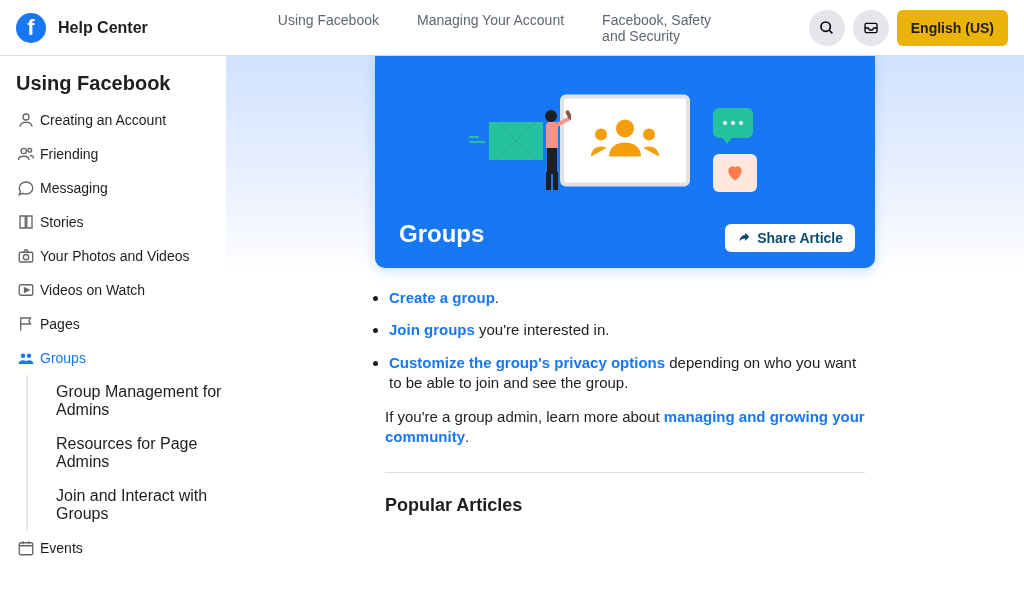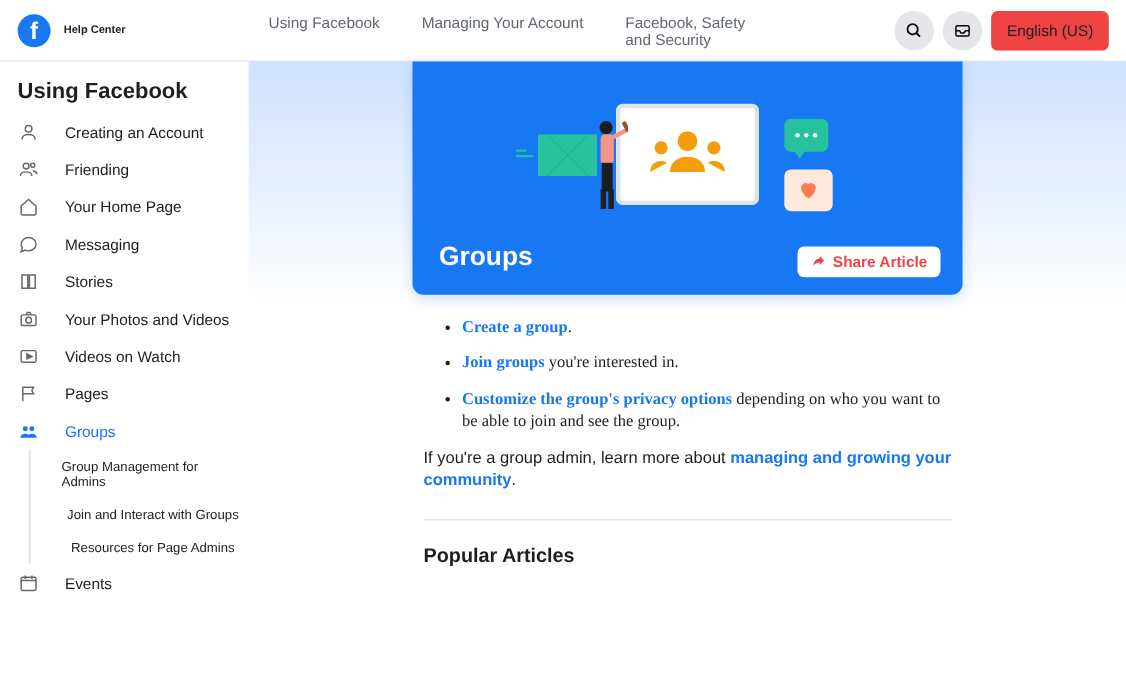--- a/index.html
+++ b/index.html
@@ -1,41 +1,41 @@
 <!DOCTYPE html>
 <html><head>
 <meta charset="utf-8">
 <style>
 * { margin: 0; padding: 0; box-sizing: border-box; }
 body { font-family: Helvetica, Arial, sans-serif; font-size: 15px; color: #1c1e21; background: #fff; }
 .header { height: 56px; border-bottom: 1px solid #dadde1; display: flex; align-items: center; padding: 0 16px; position: relative; }
 .logo { width: 30px; height: 30px; background: #1877f2; border-radius: 50%; display: flex; align-items: center; justify-content: center; color: #fff; font-weight: bold; font-size: 22px; margin-right: 12px; }
-.hc-title { font-size: 10px; font-weight: 600; color: #1c1e21; }
+.hc-title { font-size: 16px; font-weight: 600; color: #1c1e21; }
 .top-nav { display: flex; gap: 38px; margin-left: 130px; }
 .top-nav-item { font-size: 14px; color: #606770; cursor: pointer; }
 .header-right { margin-left: auto; display: flex; align-items: center; gap: 8px; }
 .icon-btn { width: 36px; height: 36px; border-radius: 50%; background: #e4e6eb; display: flex; align-items: center; justify-content: center; cursor: pointer; color: #050505; }
-.lang-btn { height: 36px; padding: 0 14px; border-radius: 6px; background: #ef4444; display: flex; align-items: center; font-size: 14px; font-weight: 400; cursor: pointer; }
+.lang-btn { height: 36px; padding: 0 14px; border-radius: 6px; background: #eab308; display: flex; align-items: center; font-size: 14px; font-weight: 700; cursor: pointer; }
 .container { display: flex; }
 .sidebar { width: 226px; padding: 16px 0 16px 12px; }
 .sidebar-title { font-size: 20px; font-weight: 700; padding: 0 0 8px 4px; }
-.sb-item { display: flex; align-items: center; gap: 23px; padding: 7px 4px; font-size: 14px; color: #1c1e21; cursor: pointer; border-radius: 6px; }
+.sb-item { display: flex; align-items: center; gap: 4px; padding: 7px 4px; font-size: 14px; color: #1c1e21; cursor: pointer; border-radius: 6px; }
 .sb-item.active { color: #1877f2; }
 .sb-icon { width: 20px; height: 20px; display: flex; align-items: center; justify-content: center; color: #65676b; flex-shrink: 0; }
 .sb-item.active .sb-icon { color: #1877f2; }
 .sb-sub { padding-left: 24px; border-left: 2px solid #e4e6eb; margin-left: 14px; }
-.sb-sub .sb-item { padding: 8px 4px; font-size: 12px; justify-content: center; }
+.sb-sub .sb-item { padding: 8px 4px; font-size: 16px; }
 .main { flex: 1; padding: 0 0 40px 0; display:flex; flex-direction:column; align-items:center; background: linear-gradient(to bottom, #cfe2ff 0%, #eff4ff 150px, #fff 220px); }
 .hero { width: 500px; background: #1877f2; border-radius: 0 0 10px 10px; padding: 24px 24px 20px 24px; position: relative; margin-bottom:20px; box-shadow: 0 4px 12px rgba(24,119,242,0.2); }
 .hero-illus { height: 130px; display:flex; align-items:center; justify-content:center; position:relative; margin-bottom:10px;}
 .hero-title { color: #fff; font-size: 24px; font-weight: 700; }
-.share-btn { position: absolute; right: 20px; bottom: 16px; background: #fff; color: #ef4444; font-size: 14px; font-weight: 600; padding: 6px 12px; border-radius: 6px; display: flex; align-items: center; gap: 6px; cursor: pointer; }
+.share-btn { position: absolute; right: 20px; bottom: 16px; background: #fff; color: #0c4a6e; font-size: 14px; font-weight: 600; padding: 6px 12px; border-radius: 6px; display: flex; align-items: center; gap: 6px; cursor: pointer; }
 .content { width: 480px; font-size: 15px; line-height: 1.35; color:#1c1e21; }
 .content p { margin-bottom: 14px; }
-.content ul { margin: 0 0 14px 35px; font-family: Liberation Serif, serif; }
+.content ul { margin: 0 0 14px 4px; }
 .content li { margin-bottom: 12px; }
 .link { color: #1877f2; font-weight: 600; cursor: pointer; }
 .divider { border-top: 1px solid #dadde1; margin: 24px 0 20px 0; }
 .section-title { font-size: 18px; font-weight: 700; margin-bottom: 14px; }
 svg { display:block; }
 
 .il-card{position:absolute;width:130px;height:92px;background:#fff;border:4px solid #dfe3e8;border-radius:6px;left:50%;top:50%;transform:translate(-50%,-55%);display:flex;align-items:center;justify-content:center;}
 .il-person{position:absolute;left:138px;top:28px;width:30px;height:80px;}
 .il-env{position:absolute;left:90px;top:42px;width:54px;height:38px;background:#26c29f;clip-path: polygon(0 0, 100% 0, 100% 100%, 0 100%);}
 .il-env::after{content:"";position:absolute;left:0;top:0;width:100%;height:100%;background:linear-gradient(135deg,transparent 49%,rgba(0,0,0,0.12) 50%,transparent 51%),linear-gradient(-135deg,transparent 49%,rgba(0,0,0,0.12) 50%,transparent 51%);}
@@ -98,28 +98,20 @@
           <svg width="18" height="18" viewBox="0 0 24 24" fill="none" stroke="currentColor" stroke-width="1.8">
             <circle cx="9" cy="8" r="3.5"></circle>
             <path d="M2 20c0-3.5 3-5 7-5s7 1.5 7 5"></path>
             <circle cx="17" cy="7" r="2.5"></circle>
             <path d="M22 18c0-2.5-2-4-5-4"></path>
           </svg>
         </span>
         <span>Friending</span>
       </div>
 
-    <div class="sb-item">
-        <span class="sb-icon">
-          <svg width="18" height="18" viewBox="0 0 24 24" fill="none" stroke="currentColor" stroke-width="1.8">
-            <path d="M3 11l9-8 9 8v9a2 2 0 0 1-2 2H5a2 2 0 0 1-2-2z"></path>
-          </svg>
-        </span>
-        <span>Your Home Page</span>
-      </div>
 
     <div class="sb-item">
         <span class="sb-icon">
           <svg width="18" height="18" viewBox="0 0 24 24" fill="none" stroke="currentColor" stroke-width="1.8">
             <path d="M21 12c0 4.4-4 8-9 8-1.5 0-2.9-.3-4.1-.9L3 21l1.5-4.3C3.6 15.3 3 13.7 3 12c0-4.4 4-8 9-8s9 3.6 9 8z"></path>
           </svg>
         </span>
         <span>Messaging</span>
       </div>
 
@@ -171,24 +163,24 @@
           </svg>
         </span>
         <span>Groups</span>
       </div>
 
     <div class="sb-sub">
       <div class="sb-item">
           <span>Group Management for Admins</span>
         </div>
       <div class="sb-item">
+          <span>Resources for Page Admins</span>
+        </div>
+      <div class="sb-item">
           <span>Join and Interact with Groups</span>
-        </div>
-      <div class="sb-item">
-          <span>Resources for Page Admins</span>
         </div>
     </div>
 
     <div class="sb-item">
         <span class="sb-icon">
           <svg width="18" height="18" viewBox="0 0 24 24" fill="none" stroke="currentColor" stroke-width="1.8">
             <rect x="3" y="5" width="18" height="16" rx="2"></rect>
             <path d="M3 9h18M8 3v4M16 3v4"></path>
           </svg>
         </span>

